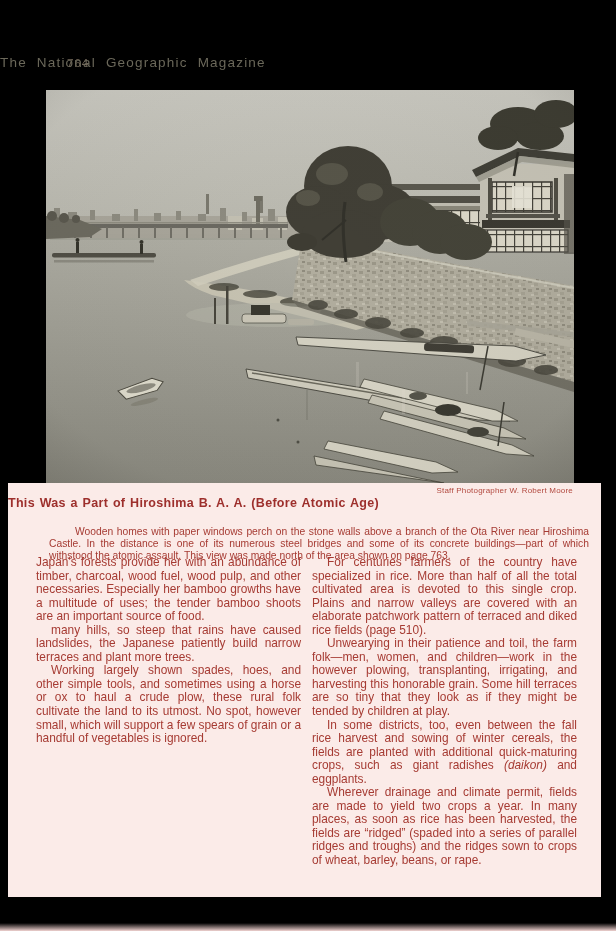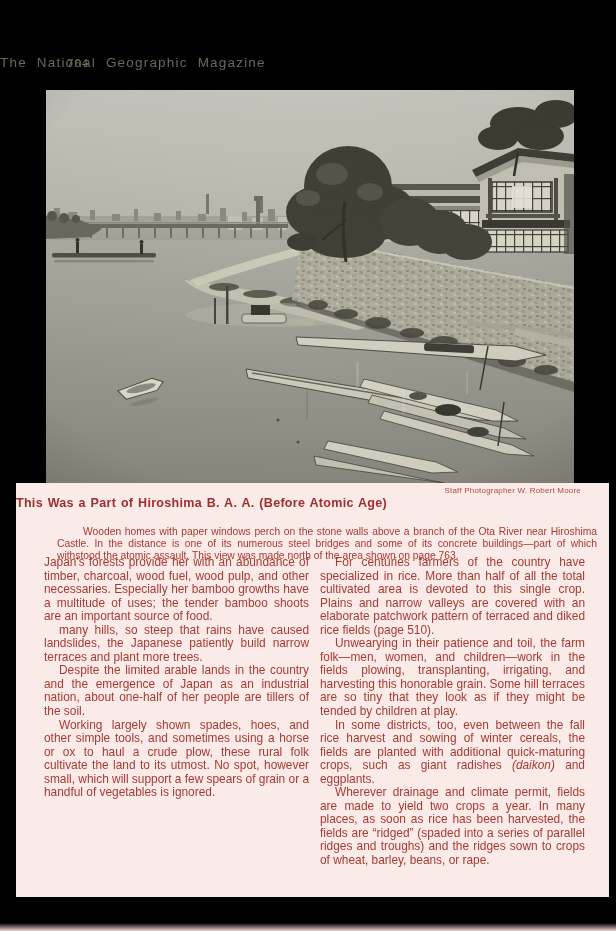--- a/index.html
+++ b/index.html
@@ -3,21 +3,21 @@
 <meta charset="utf-8">
 <style>
   html,body{margin:0;padding:0;background:#d9d4c2;}
   .page{position:relative;width:616px;height:931px;margin:0 auto;background:#000000;
         font-family:Liberation Sans, sans-serif;overflow:hidden;}
   .page-num{position:absolute;left:67px;top:57px;font-size:11.5px;color:#74695a;letter-spacing:1px;}
   .header-title{position:absolute;left:0;right:0;top:55px;font-size:13.5px;
         color:#6b685a;letter-spacing:1.2px;word-spacing:5px;}
   .photo-wrap{position:absolute;left:46px;top:90px;width:528px;height:393px;background:#b8b7ae;}
   .photo-wrap svg{width:100%;height:100%;display:block;}
-  .tint{position:absolute;left:16px;top:483px;width:593px;height:414px;background:#fbebe8;}
+  .tint{position:absolute;left:8px;top:483px;width:593px;height:414px;background:#fbebe8;}
   .credit{position:absolute;top:3px;right:28px;font-size:8px;color:#b2493f;letter-spacing:.2px;}
   .cap-title{position:absolute;top:13px;left:0;right:0;text-align:left;font-size:12.5px;
         font-weight:bold;color:#9d2f2c;margin:0;letter-spacing:.3px;word-spacing:1px;}
   .cap-body{position:absolute;top:30px;left:28px;width:540px;font-size:10.3px;line-height:11.9px;
         color:#a63b33;text-align:justify;text-indent:26px;margin:13px;}
   .columns{position:absolute;top:73px;left:28px;display:flex;gap:11px;}
   .col{width:265px;font-size:11.9px;line-height:13.55px;color:#a63b33;text-align:justify;}
   .col p{margin:0;text-indent:15px;}
   .col-left p:first-child{text-indent:0;}
   .bottom-strip{position:absolute;left:0;right:0;bottom:0;height:8px;
@@ -259,26 +259,25 @@
   </div>
 
   <div class="tint">
     <div class="credit">Staff Photographer W. Robert Moore</div>
     <h3 class="cap-title">This Was a Part of Hiroshima B. A. A. (Before Atomic Age)</h3>
     <p class="cap-body">Wooden homes with paper windows perch on the stone walls above a branch of the Ota River near Hiroshima Castle.  In the distance is one of its numerous steel bridges and some of its concrete buildings—part of which withstood the atomic assault.  This view was made north of the area shown on page 763.</p>
     <div class="columns">
       <div class="col col-left">
           <p>Japan's forests provide her with an abundance of timber, charcoal, wood fuel, wood pulp, and other necessaries.  Especially her bamboo growths have a multitude of uses; the tender bamboo shoots are an important source of food.</p>
           <p>many hills, so steep that rains have caused landslides, the Japanese patiently build narrow terraces and plant more trees.</p>
-          <p>Despite the limited arable lands in the country and the emergence of Japan as an industrial nation, about one-half of her people are tillers of the soil.</p>
           <p>Working largely shown spades, hoes, and other simple tools, and sometimes using a horse or ox to haul a crude plow, these rural folk cultivate the land to its utmost.  No spot, however small, which will support a few spears of grain or a handful of vegetables is ignored.</p>
         </div>
       <div class="col col-right">
           <p>For centuries farmers of the country have specialized in rice.  More than half of all the total cultivated area is devoted to this single crop.  Plains and narrow valleys are covered with an elaborate patchwork pattern of terraced and diked rice fields (page 510).</p>
-          <p>Unwearying in their patience and toil, the farm folk—men, women, and children—work in the fields plowing, transplanting, irrigating, and harvesting this honorable grain.  Some hill terraces are so tiny that they look as if they might be tended by children at play.</p>
+          <p>Unwearying in their patience and toil, the farm folk—men, women, and children—work in the however plowing, transplanting, irrigating, and harvesting this honorable grain.  Some hill terraces are so tiny that they look as if they might be tended by children at play.</p>
           <p>In some districts, too, even between the fall rice harvest and sowing of winter cereals, the fields are planted with additional quick-maturing crops, such as giant radishes <i>(daikon)</i> and eggplants.</p>
           <p>Wherever drainage and climate permit, fields are made to yield two crops a year.  In many places, as soon as rice has been harvested, the fields are “ridged” (spaded into a series of parallel ridges and troughs) and the ridges sown to crops of wheat, barley, beans, or rape.</p>
         </div>
     </div>
   </div>
 
   <div class="bottom-strip"></div>
 </div>
 
 </body></html>

